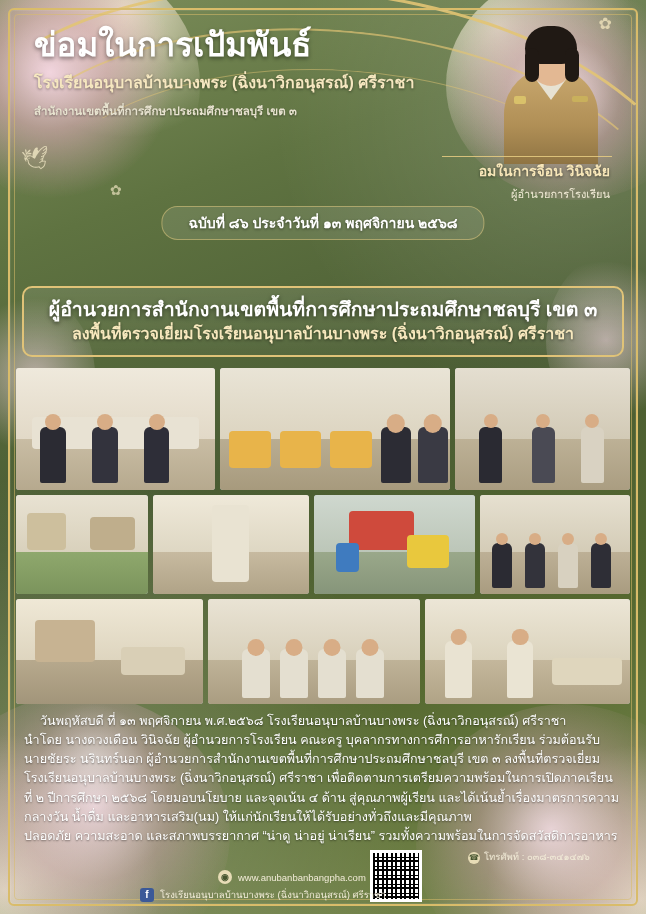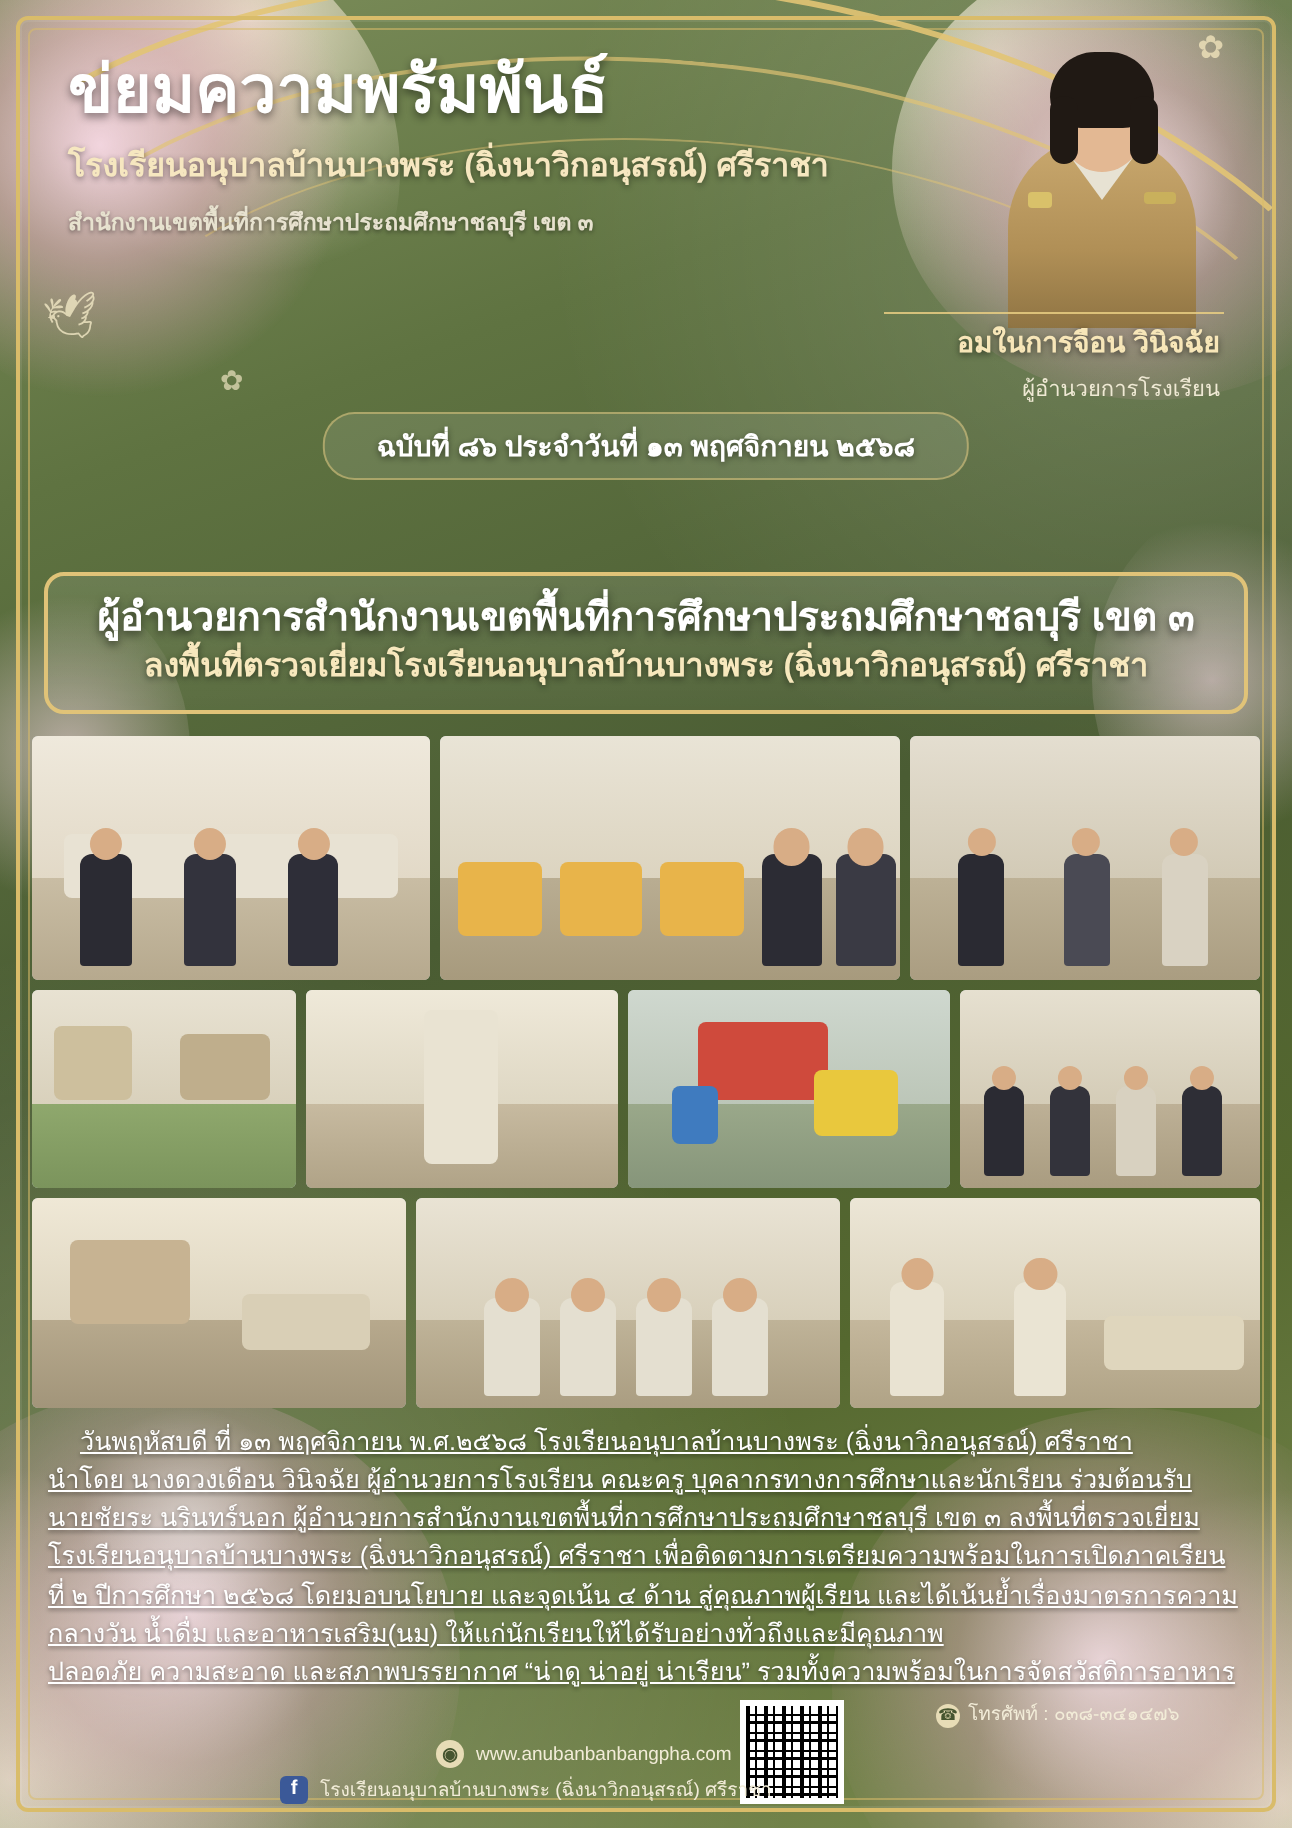--- a/index.html
+++ b/index.html
@@ -110,21 +110,21 @@
   .sky{position:absolute;left:0;right:0;top:0;height:58%;}
   .floor{position:absolute;left:0;right:0;bottom:0;height:42%;}
   .blob{position:absolute;border-radius:4px;}
   .person{position:absolute;bottom:6%;width:13%;height:46%;border-radius:6px 6px 2px 2px;}
   .person:after{content:"";position:absolute;left:50%;top:-22%;transform:translateX(-50%);
     width:62%;padding-top:62%;border-radius:50%;background:#d8ad86;}
 
   
   .body-text{position:absolute;left:24px;top:712px;width:600px;z-index:6;
     font-size:12.6px;line-height:1.52;color:#ffffff;text-shadow:0 1px 2px rgba(0,0,0,.45);}
-  .body-text p{margin:0;text-decoration:underline;}
+  .body-text p{margin:0;}
   .body-text .indent{text-indent:16px;}
 
   
   .footer{position:absolute;left:0;right:0;bottom:0;height:72px;z-index:6;}
   .qr{position:absolute;left:370px;bottom:12px;width:52px;height:52px;background:#ffffff;padding:3px;box-sizing:border-box;}
   .qr .qrin{width:100%;height:100%;
     background-image:
       linear-gradient(90deg,#000 25%,transparent 25%,transparent 50%,#000 50%,#000 62%,transparent 62%),
       linear-gradient(0deg,#000 18%,transparent 18%,transparent 42%,#000 42%,#000 55%,transparent 55%);
     background-size:9px 9px, 9px 9px;background-color:#fff;}
@@ -164,21 +164,21 @@
   <div class="swoosh sw2"></div>
   <div class="swoosh sw3"></div>
 
   <div class="bird b1">🕊</div>
   <div class="bird b2">✿</div>
   <div class="bird b3">✿</div>
   <div class="bird b4">✦</div>
   <div class="glow"></div>
 
   <div class="hdr">
-    <h1>ข่ยมความพรัมพันธ์</h1>
+    <h1>ข่อมในการเปัมพันธ์</h1>
     <h2>โรงเรียนอนุบาลบ้านบางพระ (ฉิ่งนาวิกอนุสรณ์) ศรีราชา</h2>
     <h3>สำนักงานเขตพื้นที่การศึกษาประถมศึกษาชลบุรี เขต ๓</h3>
   </div>
 
   <div class="dir-photo">
     <div class="dir-body"></div>
     <div class="dir-collar"></div>
     <div class="dir-head"></div>
     <div class="dir-hair"></div>
     <div class="dir-hair2"></div>
@@ -299,21 +299,21 @@
           <div class="person" style="left:40%;height:54%;background:#eae4d3;"></div>
           <div class="blob" style="left:62%;top:56%;width:34%;height:26%;background:#dfd6bd;"></div>
         </div>
       </div>
     </div>
 
   </div>
 
   <div class="body-text">
     <p class="indent">วันพฤหัสบดี ที่ ๑๓ พฤศจิกายน พ.ศ.๒๕๖๘ โรงเรียนอนุบาลบ้านบางพระ (ฉิ่งนาวิกอนุสรณ์) ศรีราชา</p>
-    <p>นำโดย นางดวงเดือน วินิจฉัย ผู้อำนวยการโรงเรียน คณะครู บุคลากรทางการศึกษาและนักเรียน ร่วมต้อนรับ</p>
+    <p>นำโดย นางดวงเดือน วินิจฉัย ผู้อำนวยการโรงเรียน คณะครู บุคลากรทางการศึการอาหารักเรียน ร่วมต้อนรับ</p>
     <p>นายชัยระ นรินทร์นอก  ผู้อำนวยการสำนักงานเขตพื้นที่การศึกษาประถมศึกษาชลบุรี เขต ๓ ลงพื้นที่ตรวจเยี่ยม</p>
     <p>โรงเรียนอนุบาลบ้านบางพระ (ฉิ่งนาวิกอนุสรณ์) ศรีราชา เพื่อติดตามการเตรียมความพร้อมในการเปิดภาคเรียน</p>
     <p>ที่ ๒ ปีการศึกษา ๒๕๖๘ โดยมอบนโยบาย และจุดเน้น ๔ ด้าน สู่คุณภาพผู้เรียน และได้เน้นย้ำเรื่องมาตรการความ</p>
     <p>กลางวัน น้ำดื่ม และอาหารเสริม(นม) ให้แก่นักเรียนให้ได้รับอย่างทั่วถึงและมีคุณภาพ</p>
     <p>ปลอดภัย ความสะอาด และสภาพบรรยากาศ “น่าดู น่าอยู่ น่าเรียน” รวมทั้งความพร้อมในการจัดสวัสดิการอาหาร</p>
   </div>
 
   <div class="footer">
     <div class="tel">
       <span class="phicon">☎</span><span>โทรศัพท์ : ๐๓๘-๓๔๑๔๗๖</span>

